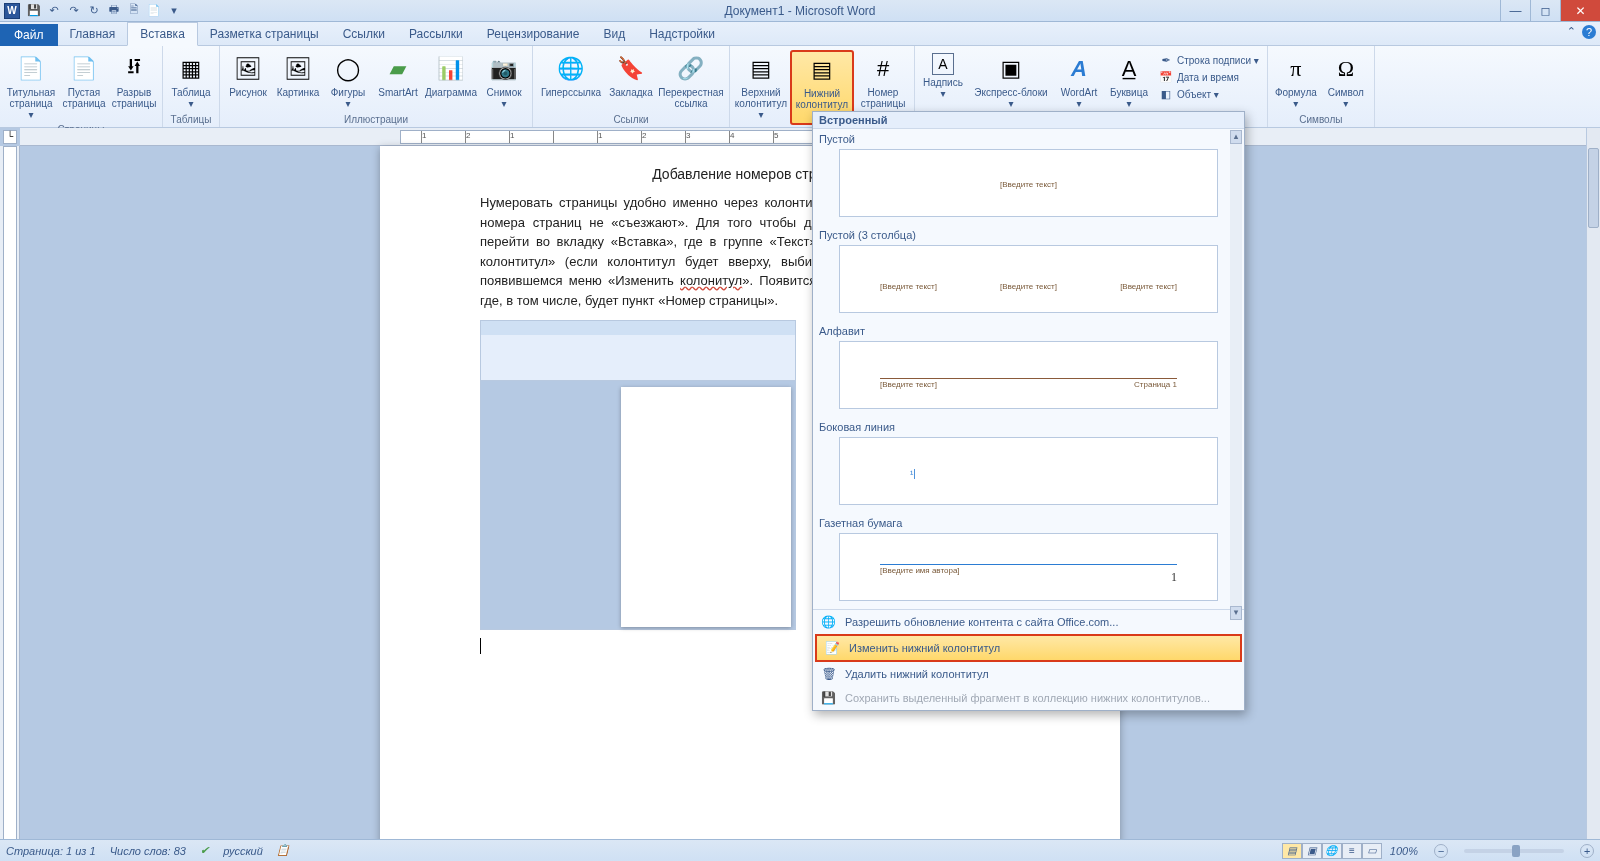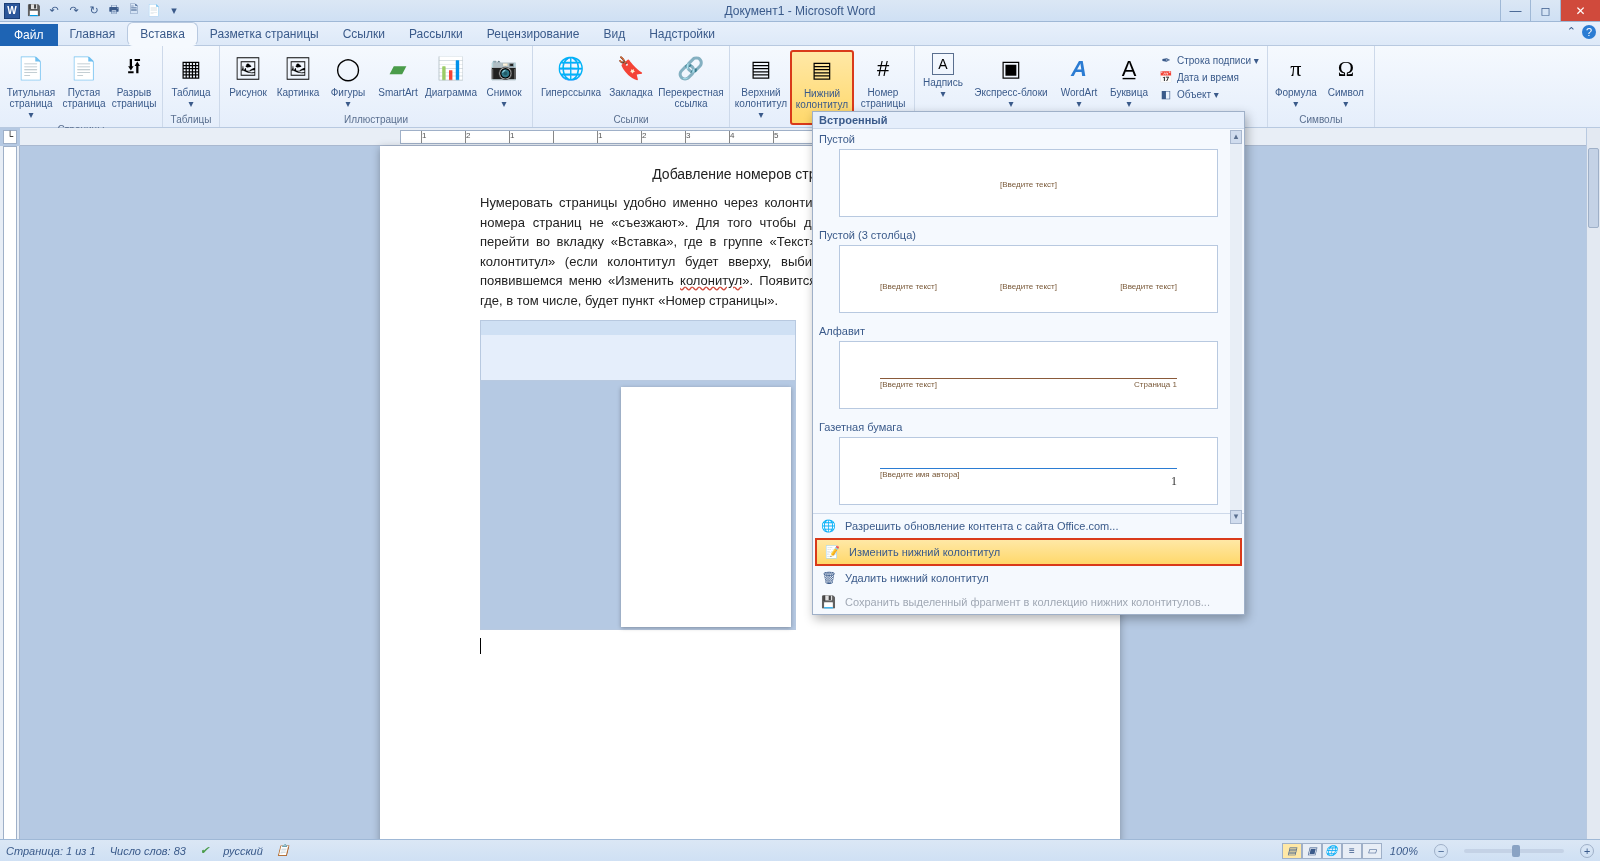--- a/index.html
+++ b/index.html
@@ -9,21 +9,21 @@
   .titlebar .qat { display:flex; align-items:center; gap:4px; padding-left:4px;}
   .titlebar .qat .qicon { width:16px; height:16px; display:inline-flex; align-items:center; justify-content:center; font-size:11px; color:#3a5a8a;}
   .titlebar .wicon { width:16px; height:16px; background:#2b579a; color:#fff; font-weight:bold; font-size:10px; display:flex; align-items:center; justify-content:center; margin-right:2px; border:1px solid #1a3f78;}
   .titlebar .title { position:absolute; left:0; right:0; text-align:center; color:#3a5a8a; font-size:12px; pointer-events:none;}
   .titlebar .winctrl { position:absolute; right:0; top:0; display:flex; height:100%;}
   .titlebar .winctrl div { width:30px; display:flex; align-items:center; justify-content:center; border-left:1px solid #9fb8d6; font-size:12px; color:#3a5a8a;}
   .titlebar .winctrl .close { background:#d04a3c; color:#fff; width:40px;}
   
   .ribtabs { height:24px; background:linear-gradient(#e8f0fb,#dde9f8); display:flex; align-items:flex-end; padding-left:0; border-bottom:1px solid #b8c9e0; position:relative;}
   .ribtabs .file { background:#1e64b4; color:#fff; padding:4px 14px; font-size:12px; border-radius:0 0 0 0; margin-bottom:-1px;}
-  .ribtabs .tab { padding:4px 12px; color:#3a5a8a; font-size:12px; cursor:default;border-radius:6px;}
+  .ribtabs .tab { padding:4px 12px; color:#3a5a8a; font-size:12px; cursor:default;}
   .ribtabs .tab.active { background:#f5f9fe; border:1px solid #b8c9e0; border-bottom:1px solid #f5f9fe; margin-bottom:-1px; color:#3a5a8a;}
   .ribtabs .right { position:absolute; right:4px; top:3px; display:flex; gap:6px; color:#3a5a8a;}
   
   .ribbon { height:82px; background:linear-gradient(#f5f9fe,#e5eefb); border-bottom:1px solid #b8c9e0; display:flex; position:relative;}
   .group { border-right:1px solid #cdd9ea; padding:2px 4px 0 4px; display:flex; flex-direction:column; justify-content:space-between;}
   .group .items { display:flex; gap:2px; align-items:flex-start; padding-top:2px;}
   .group .glabel { text-align:center; font-size:10px; color:#5a6f8f; padding:1px 0 2px 0;}
   .bigbtn { display:flex; flex-direction:column; align-items:center; width:54px; padding:2px 2px; gap:2px; border:1px solid transparent; border-radius:3px;}
   .bigbtn.narrow { width:48px;}
   .bigbtn.wide { width:68px;}
@@ -356,20 +356,26 @@
   </div>
   <div class="section">
     <div class="sectlabel">Алфавит</div>
     <div class="preview">
       <div class="pline"></div>
       <span class="ptxt" style="left:40px;top:38px;">[Введите текст]</span>
       <span class="ptxt" style="right:40px;top:38px;">Страница 1</span>
     </div>
   </div>
   <div class="section">
+    <div class="sectlabel">Боковая линия</div>
+    <div class="preview">
+      <span class="ptxt" style="left:70px;top:30px;font-size:10px;color:#2b7cd3;">¹|</span>
+    </div>
+  </div>
+  <div class="section">
     <div class="sectlabel">Газетная бумага</div>
     <div class="preview">
       <div class="pline" style="border-color:#2b7cd3;top:30px;"></div>
       <span class="ptxt" style="left:40px;top:32px;">[Введите имя автора]</span>
       <span class="ptxt" style="right:40px;top:36px;font-size:12px;font-family:serif;color:#333;">1</span>
     </div>
   </div>
 
   <div class="menu">
     <div class="mitem">

